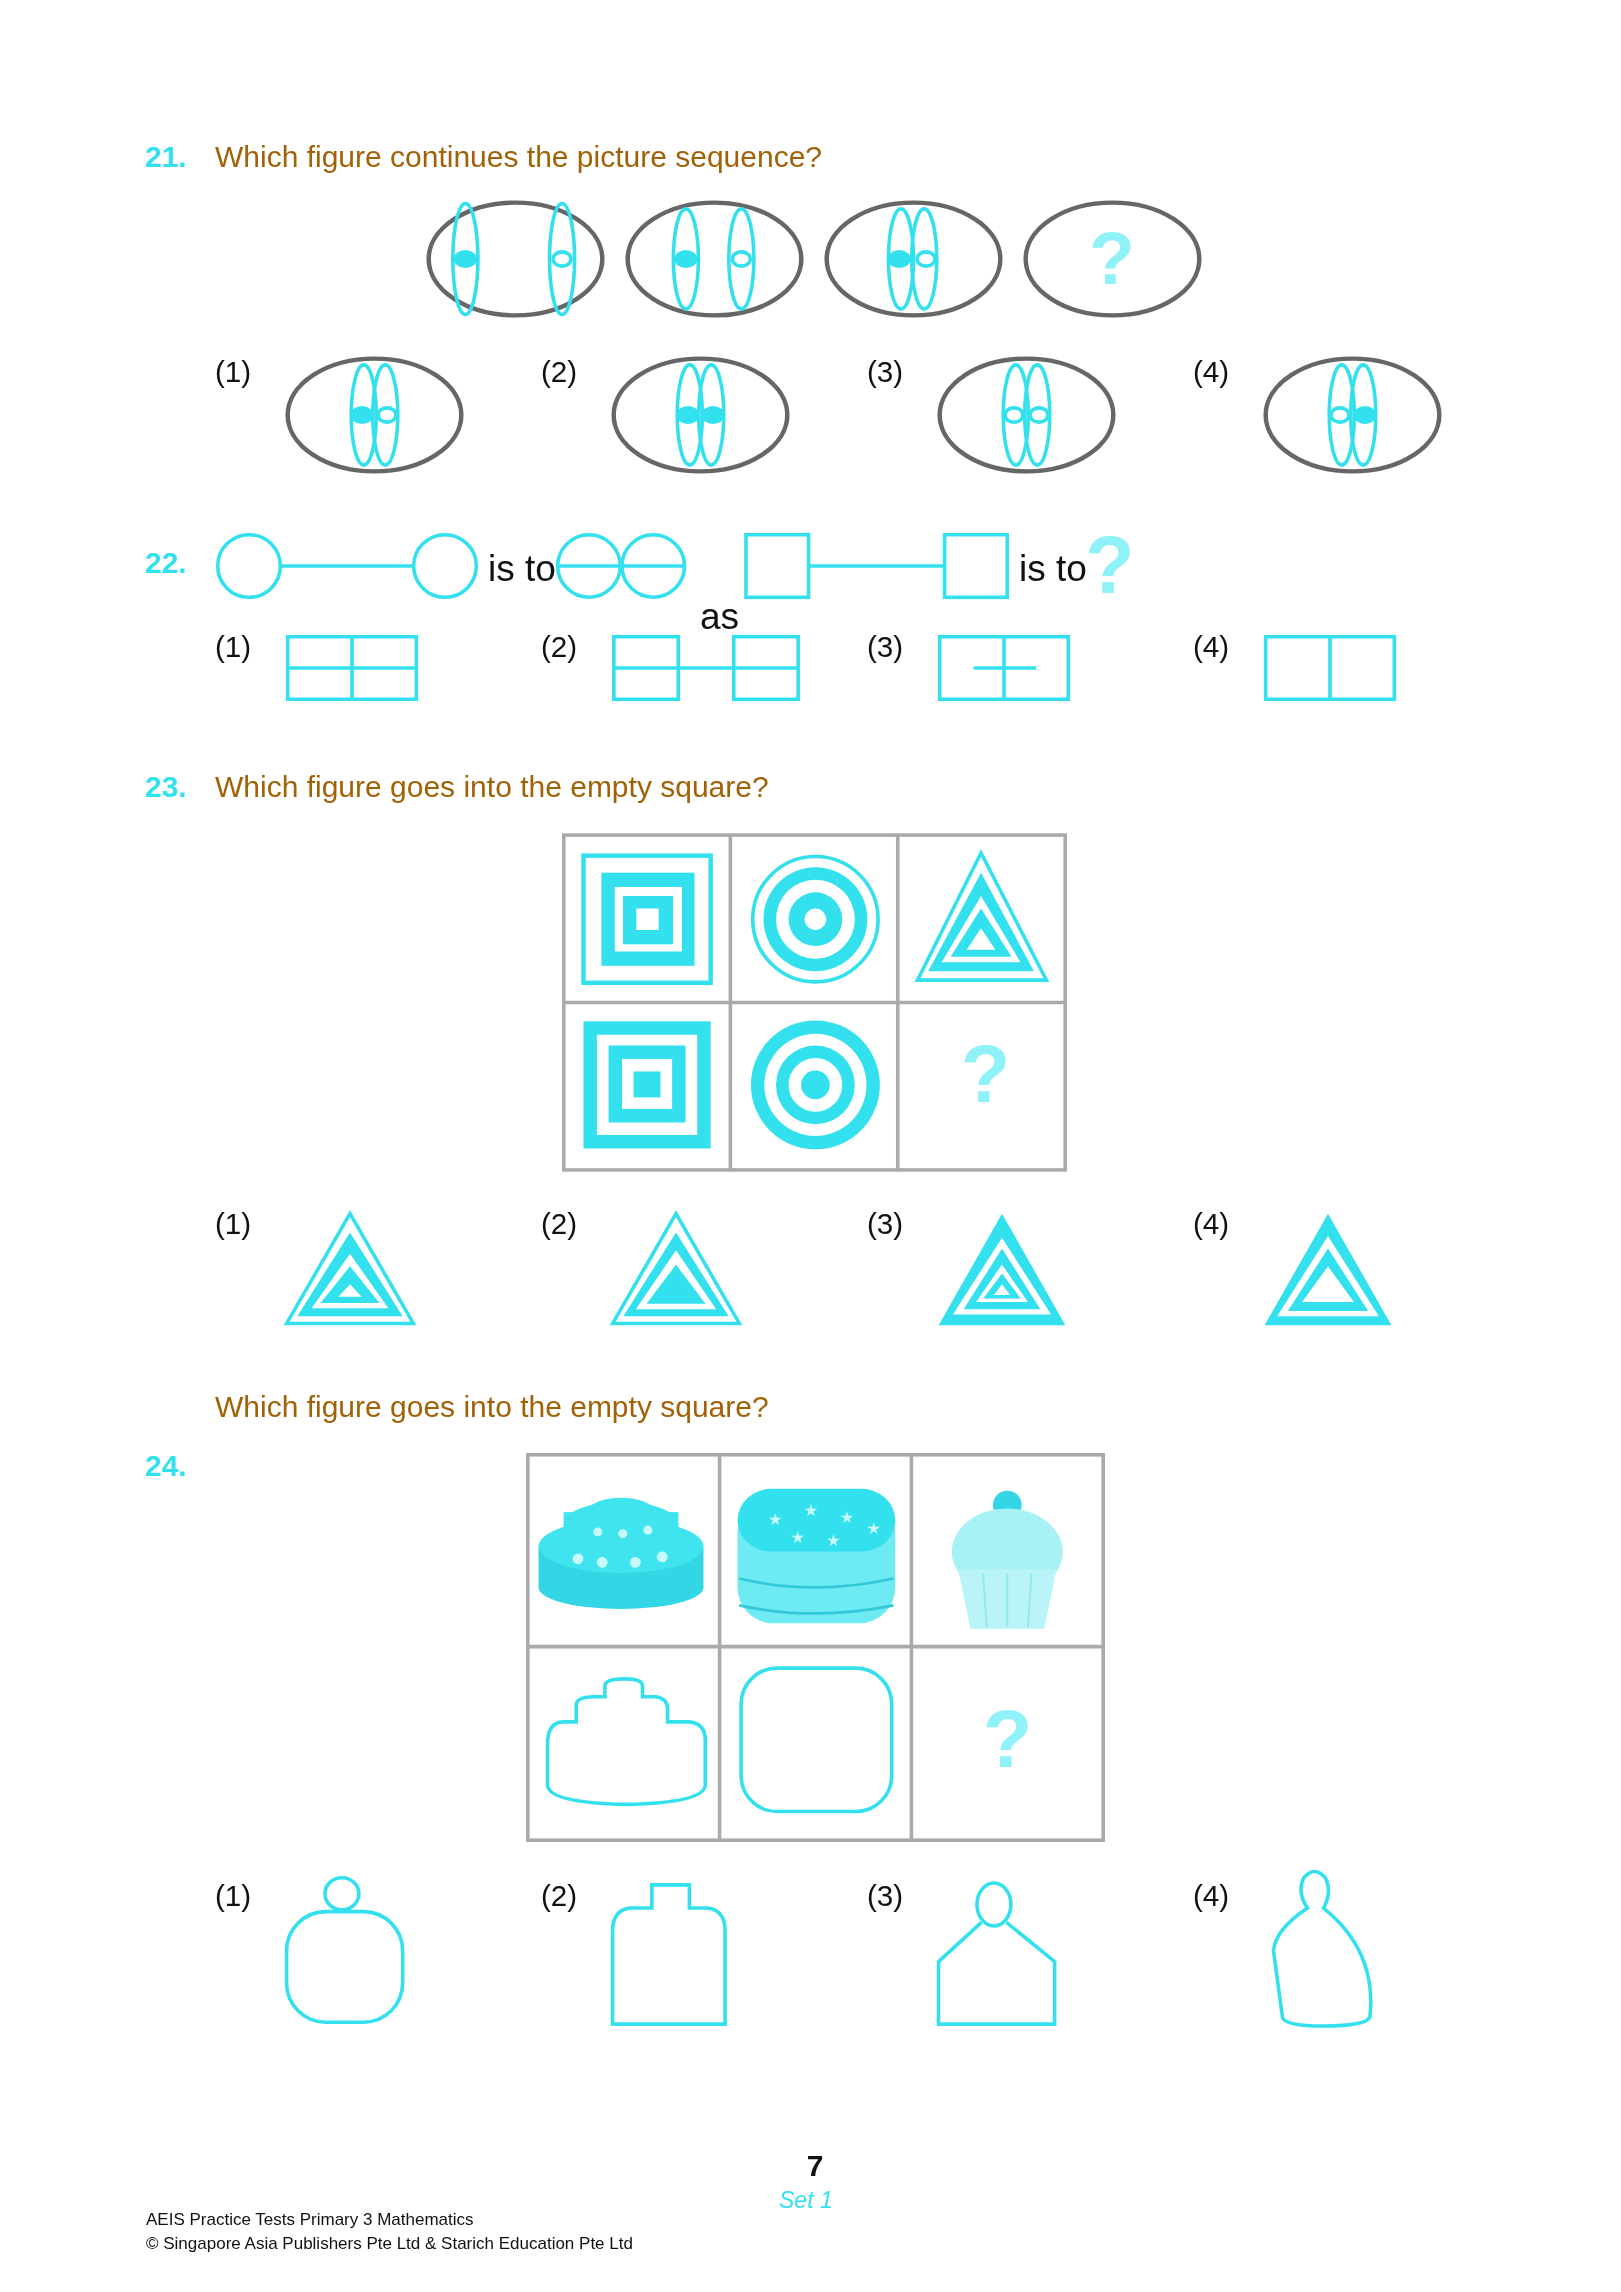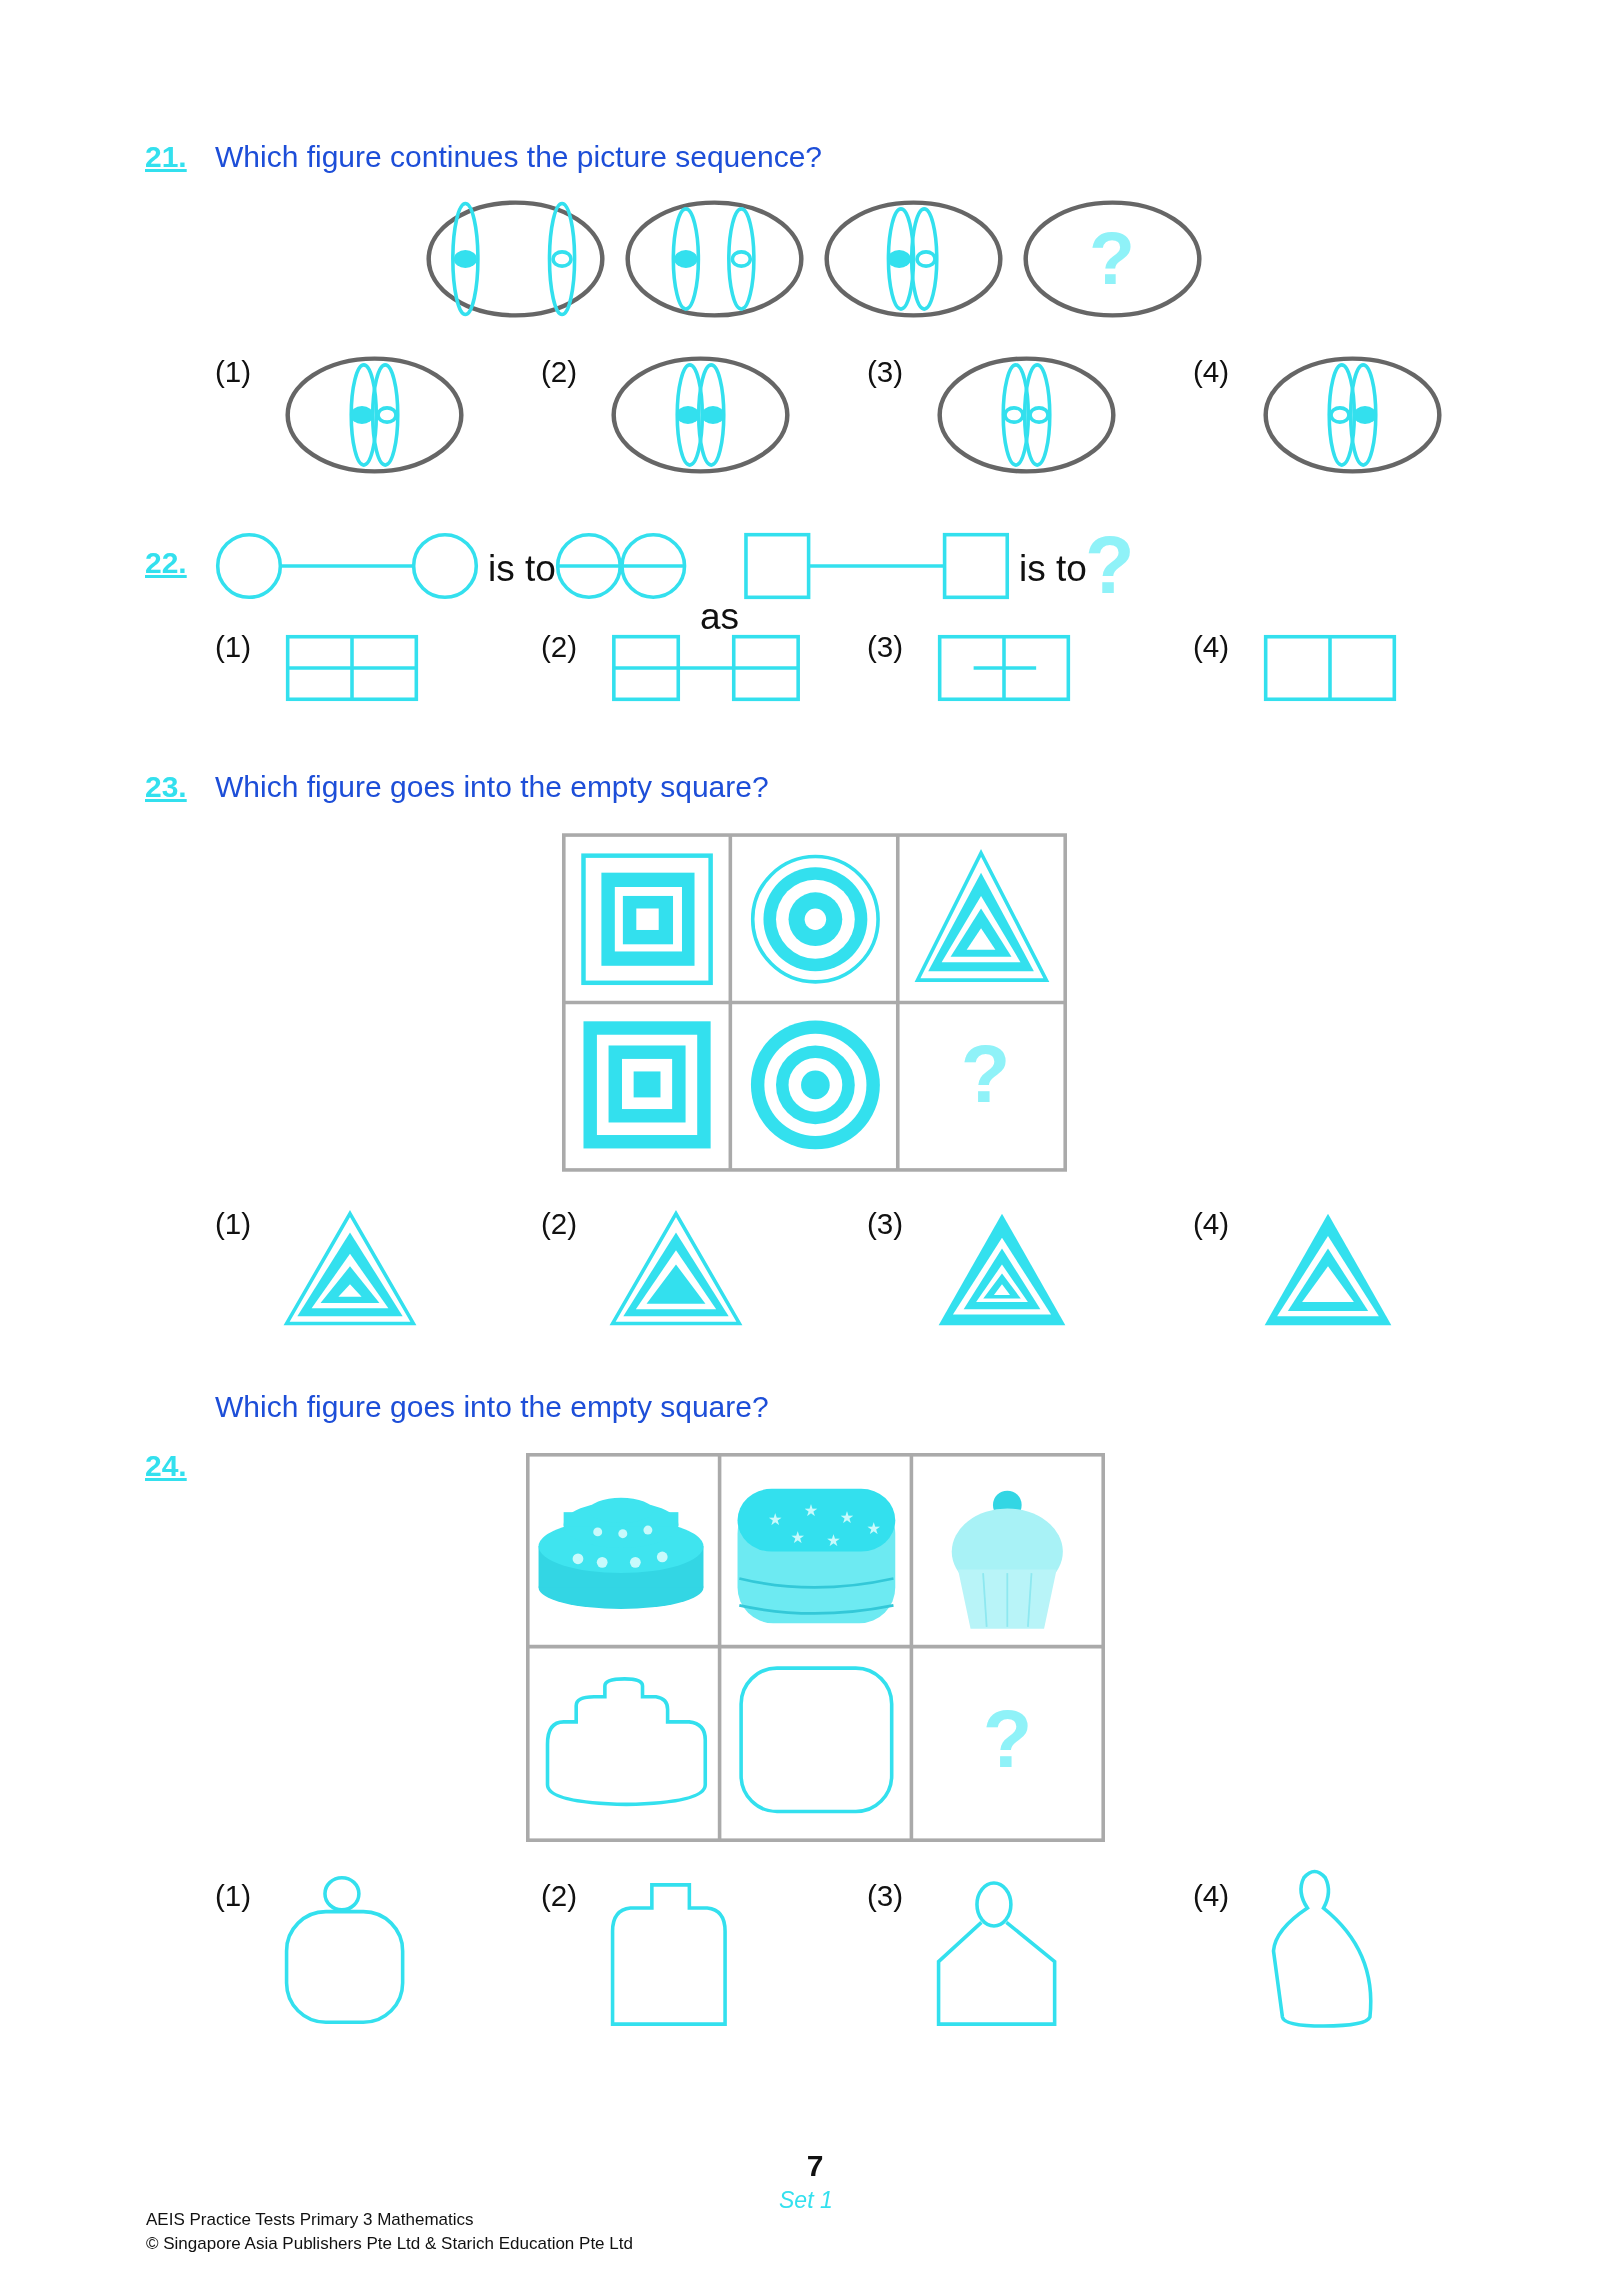--- a/index.html
+++ b/index.html
@@ -1,19 +1,19 @@
 <!DOCTYPE html>
 <html style="font-size:14.3px"><head>
 <meta charset="utf-8">
 <style>
   html, body { margin:0; padding:0; background:#ffffff; }
   body { width:1621px; height:2293px; position:relative; overflow:hidden; font-family:"Liberation Sans", sans-serif; color:#111; }
   .abs { position:absolute; }
-  .qnum { position:absolute; font-size:30px; font-weight:bold; color:#33e0ee;text-decoration:underline; }
-  .qtext { position:absolute; font-size:30px; color:#1d4ed8; }
+  .qnum { position:absolute; font-size:30px; font-weight:bold; color:#33e0ee; }
+  .qtext { position:absolute; font-size:30px; color:#a16207; }
   .optlabel { position:absolute; font-size:29.6px; color:#111; }
   .inline-text { position:absolute; font-size:37px; color:#111; }
   svg { position:absolute; overflow:visible; }
   .footer-line { position:absolute; font-size:17px; color:#111; left:146px;margin-top:43px; }
   .page-num { position:absolute; left:797px; top:2149px; width:36px; text-align:center; font-size:30px; font-weight:bold; color:#111; }
   .set-label { position:absolute; left:779px; top:2187px; width:72px; text-align:left; font-size:23px; font-style:italic; color:#33e0ee; }
 </style>
 </head>
 <body>
 

